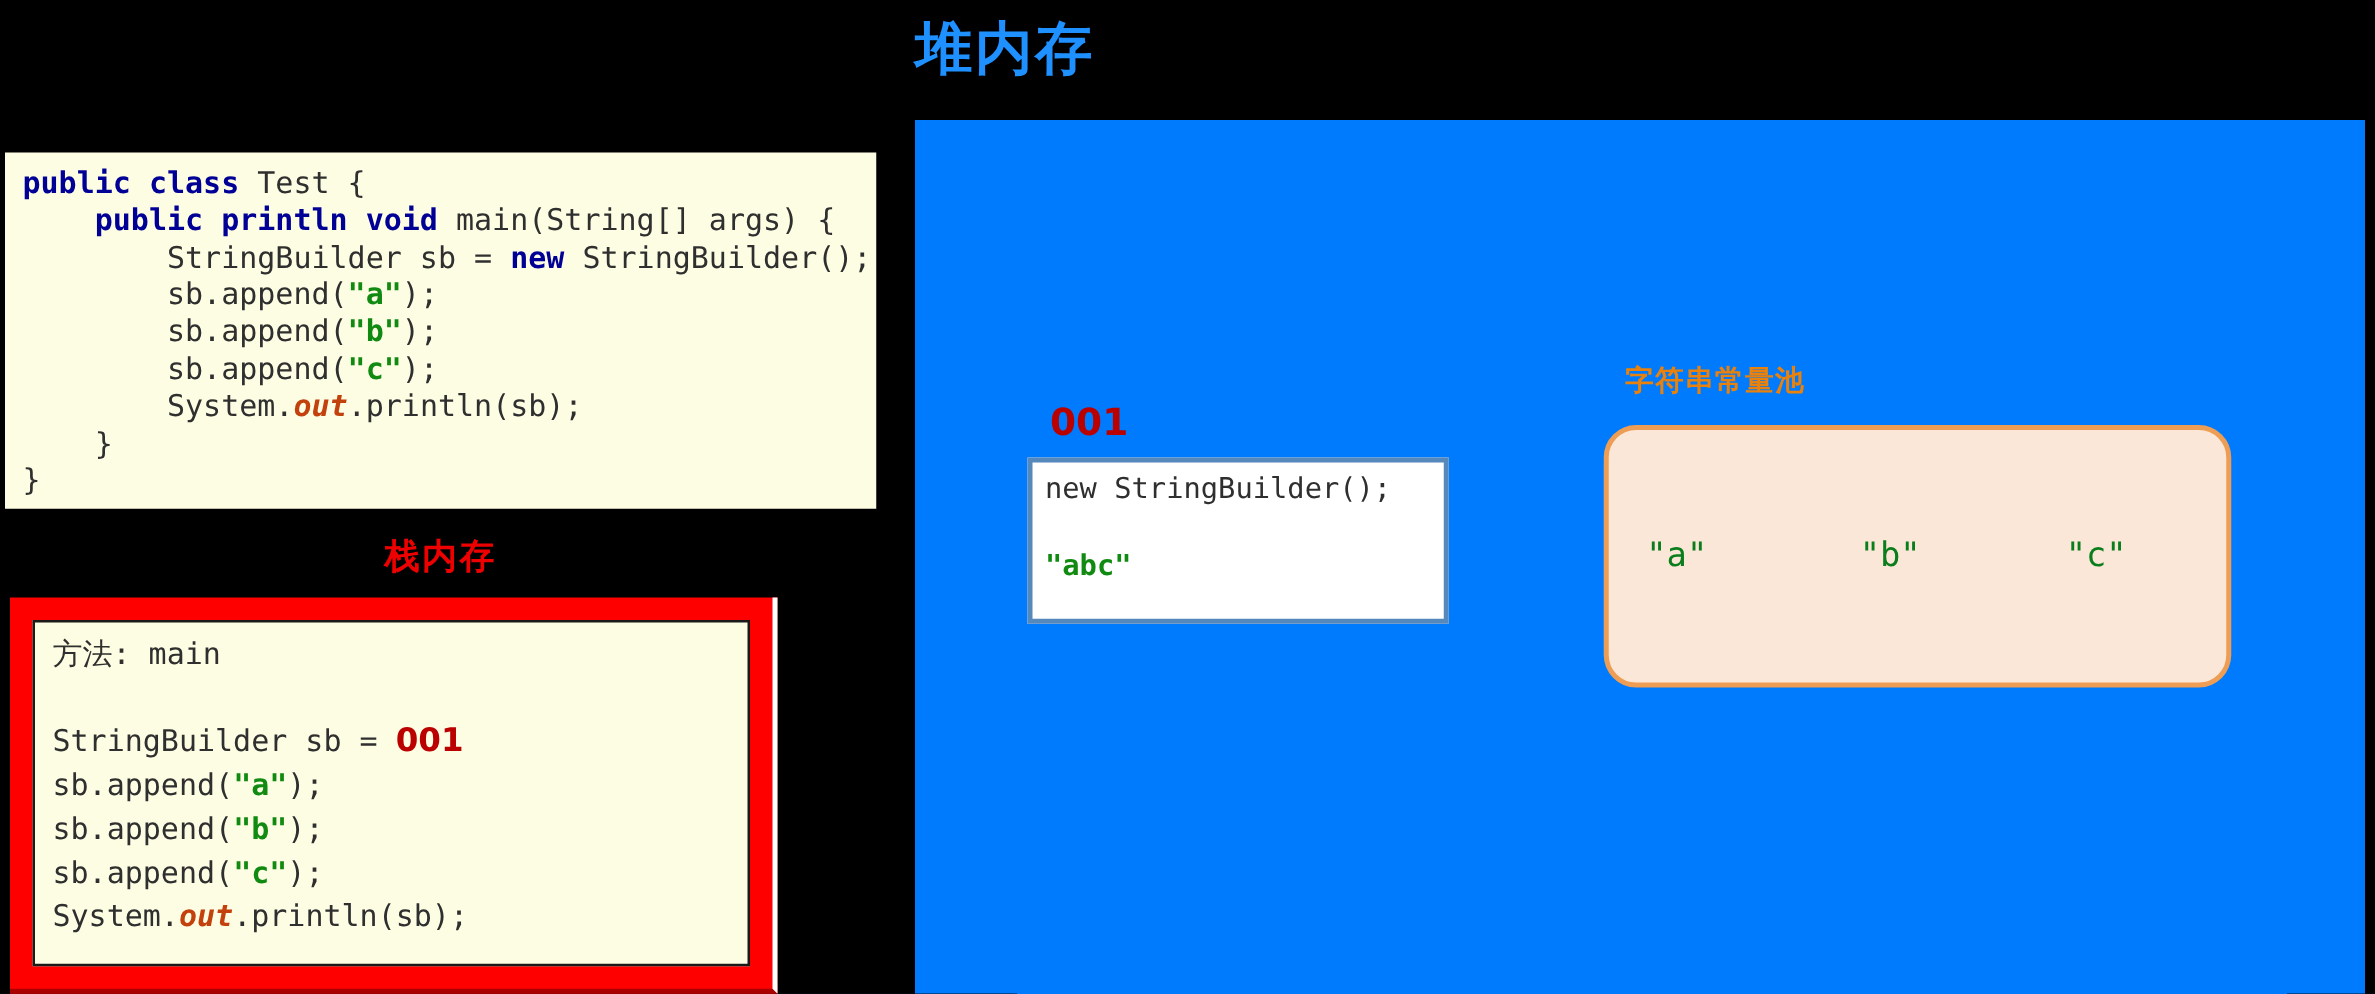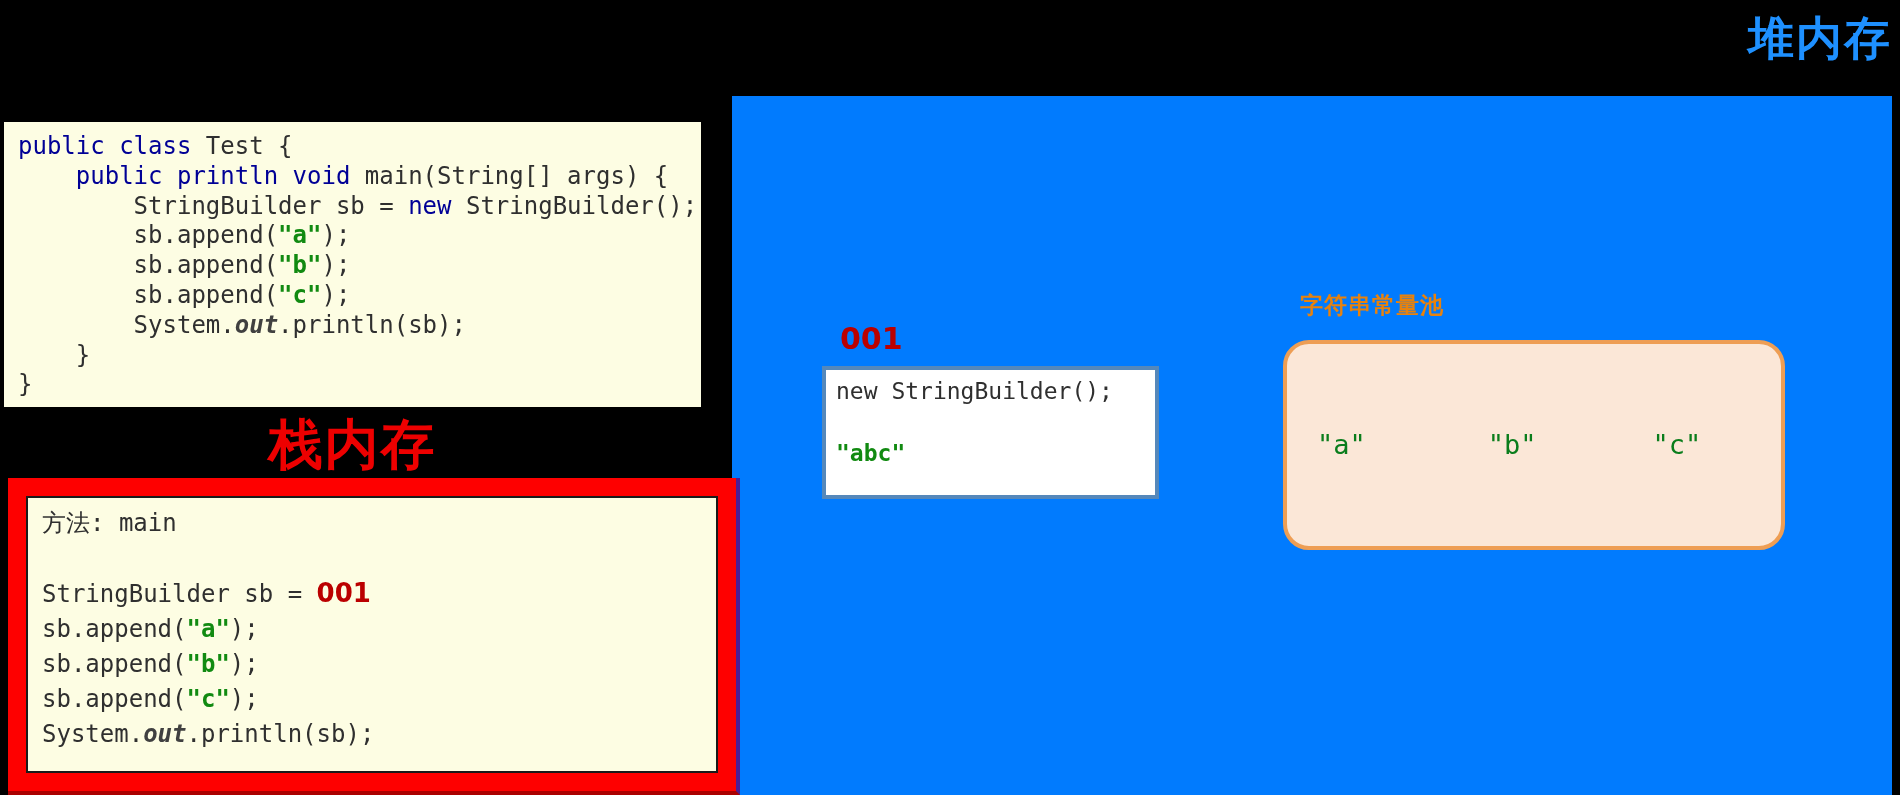--- a/index.html
+++ b/index.html
@@ -18,21 +18,21 @@
   #heap-panel {
     position: absolute;
     left: 732px; top: 96px;
     width: 1160px; height: 699px;
     background: #017BFE;
   }
   #heap-title {
     position: absolute;
     left: 732px; top: 8px;
     width: 1160px;
-    text-align: right;
+    text-align: left;
     color: #1E90FF;
     font-family: "DejaVu Sans", sans-serif;
     font-weight: bold;
     font-size: 46px;
     line-height: 60px;
     letter-spacing: 2px;
   }
 
   
   #code-panel {
@@ -49,32 +49,32 @@
 
   
   #stack-title {
     position: absolute;
     left: 4px; top: 418px;
     width: 697px;
     text-align: center;
     color: #EE0000;
     font-family: "DejaVu Sans", sans-serif;
     font-weight: bold;
-    font-size: 54px;
+    font-size: 28px;
     line-height: 54px;
     letter-spacing: 2px;
   }
 
   
   #stack-frame {
     position: absolute;
     left: 8px; top: 478px;
-    width: 732px; height: 317px;
+    width: 614px; height: 317px;
     background: #FE0000;
-    border-right: 4px solid #4c1d95;
+    border-right: 4px solid #ffffff;
     border-bottom: 4px solid #AA0000;
     padding: 18px;
   }
   #stack-frame-inner {
     width: 100%; height: 100%;
     background: #FDFDE3;
     border: 2px solid #1A1A1A;
     padding: 8px 14px;
     font-size: 24px;
     line-height: 35px;
@@ -136,23 +136,23 @@
   .pool-item {
     color: #0A7D1C;
     font-size: 27px;
     line-height: 32px;
   }
   .pool-item:nth-child(1) { flex: 0 0 auto; margin-right: 122px; }
   .pool-item:nth-child(2) { flex: 0 0 auto; margin-right: 116px; }
   .pool-item:nth-child(3) { flex: 0 0 auto; }
 
   
-  .kw   { color: #000096; font-weight: normal; margin-top: 38px; }
+  .kw   { color: #000096; font-weight: bold; margin-top: 38px; }
   .str  { color: #118A11; font-weight: bold; }
-  .fld  { color: #404040; font-style: italic; font-weight: bold; margin-top: 12px; }
+  .fld  { color: #c2410c; font-style: italic; font-weight: bold; margin-top: 12px; }
   .ref  { color: #BB0000; font-family: "DejaVu Sans", sans-serif; font-weight: bold; font-size: 26px; }
 </style>
 </head>
 <body>
 
 <div id="heap-title">堆内存</div>
 
 <div id="heap-panel">
 
   <div id="object-id" style="left:108px; top:226px; position:absolute;">001</div>

